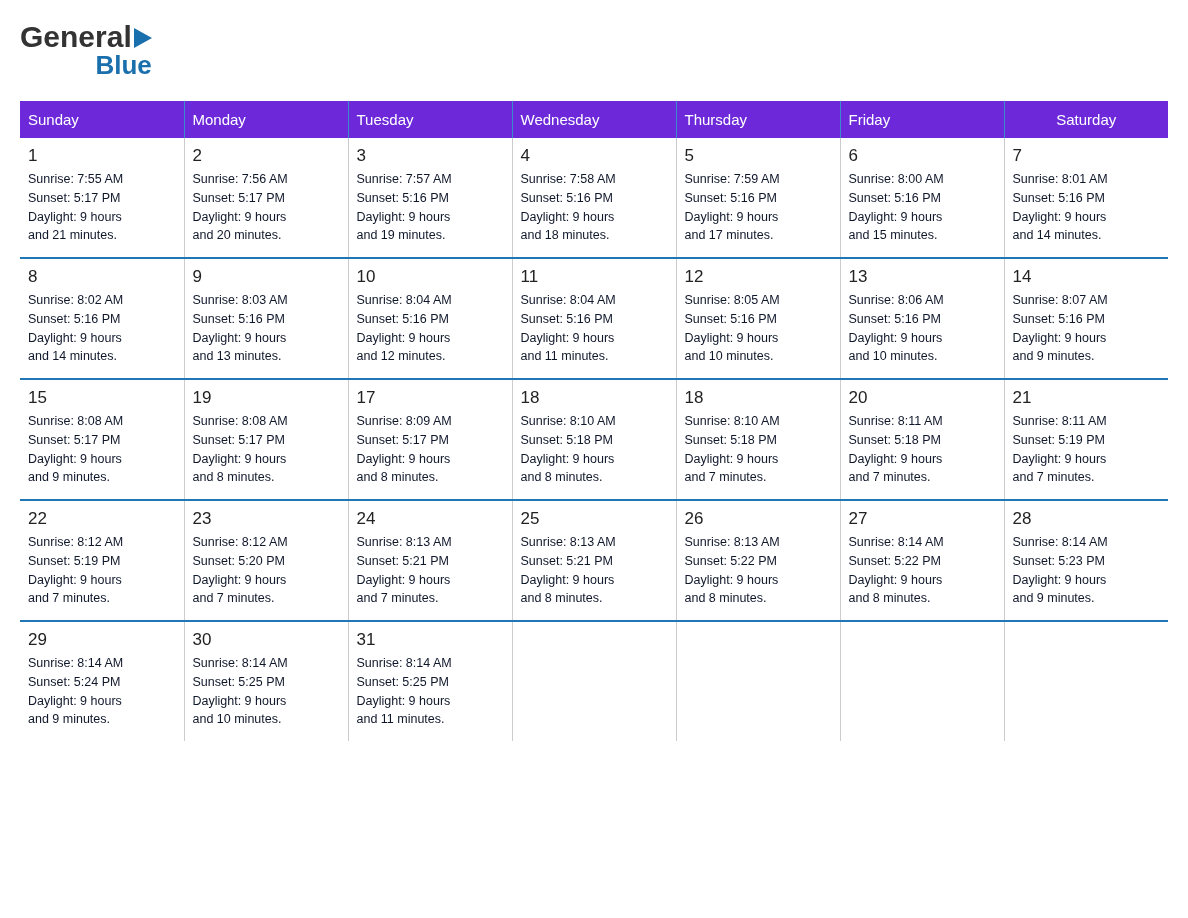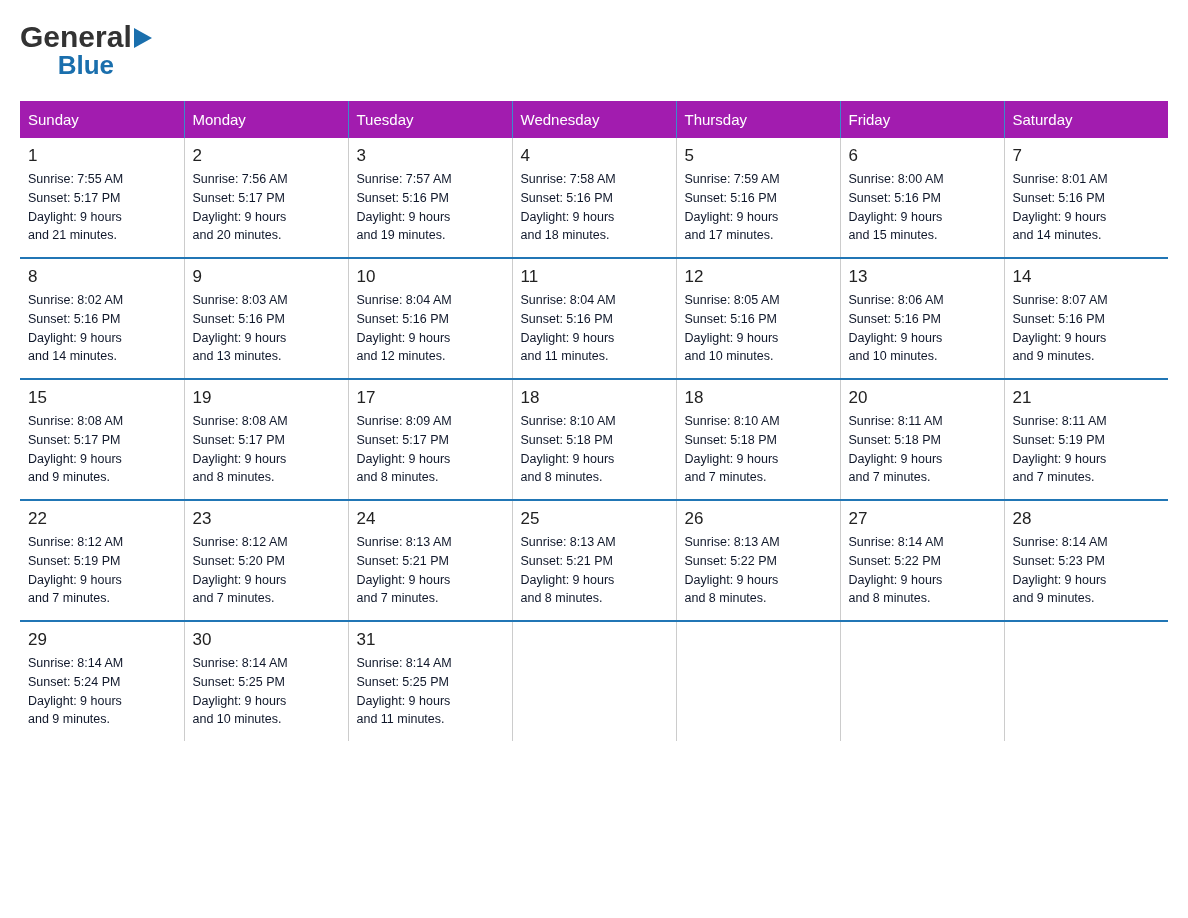--- a/index.html
+++ b/index.html
@@ -12,21 +12,21 @@
     }
     .header {
       display: flex;
       justify-content: space-between;
       align-items: flex-start;
       margin-bottom: 20px;
     }
     .logo {
       display: flex;
       flex-direction: column;
-      align-items: center;
+      align-items: flex-end;
     }
     .title-block {
       text-align: right;
     }
     .title-block h1 {
       font-size: 52px;
       font-weight: normal;
       color: #222;
       line-height: 1.1;
     }
@@ -34,29 +34,29 @@
       font-size: 24px;
       font-weight: normal;
       color: #555;
     }
     table {
       width: 100%;
       border-collapse: collapse;
       table-layout: fixed;
     }
     th {
-      background-color: #a21caf;
+      background-color: #6d28d9;
       color: #fff;
       padding: 10px 8px;
       text-align: left;
       font-size: 15px;
       font-weight: normal;
       border-right: 1px solid #3a8acc;
     }
-    th:last-child { border-right: none; }
+    th:last-child { border-right: none; text-align: center; }
     td {
       vertical-align: top;
       padding: 8px 8px 12px 8px;
       font-size: 13px;
       color: #333;
       border-right: 1px solid #ccc;
       border-bottom: 2px solid #2176b5;
       height: 110px;
     }
     td:last-child { border-right: none; }

